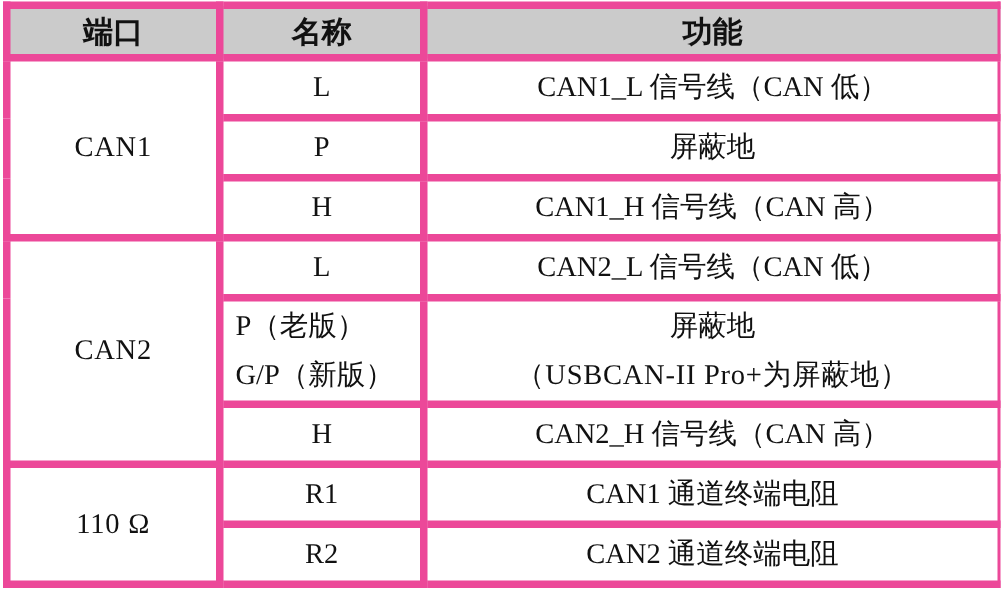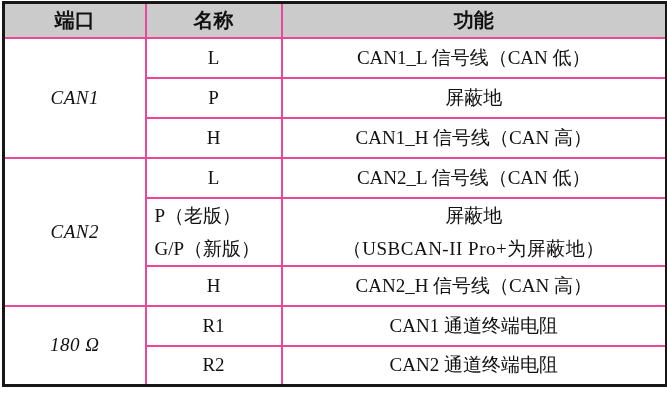--- a/index.html
+++ b/index.html
@@ -13,21 +13,21 @@
   .doc-table {
     width: 663px;
     margin: 1px 2px;
     border-collapse: collapse;
     table-layout: fixed;
     font-family: "Liberation Serif", "DejaVu Serif", serif;
     color: #111111;
     font-size: 19px;
   }
   .doc-table, .doc-table td, .doc-table th {
-    border: 2px solid #ec4899;
+    border: 5px solid #ec4899;
   }
   .doc-table {
     border: 3px solid #161616;
   }
   .doc-table th {
     background: #cbcbcb;
     font-weight: 700;
     font-size: 20px;
     text-align: center;
     vertical-align: middle;
@@ -46,21 +46,21 @@
   tr.r-header { height: 35px; }
   tr.r-std    { height: 40px; }
   tr.r-tall   { height: 56px; }
 
   td.name-left {
     text-align: left;
     padding-left: 8px;
   }
   .two-line span { display: block; line-height: 33px; }
   .bold-line { font-weight: 400; letter-spacing: 0.5px; }
-  .port-cell { letter-spacing: 0.5px; font-style: italic; }
+  .port-cell { letter-spacing: 0.5px; }
 </style>
 </head>
 <body>
 
 <table class="doc-table">
   <colgroup>
     <col class="col-port">
     <col class="col-name">
     <col class="col-func">
   </colgroup>
@@ -99,21 +99,21 @@
         <span>屏蔽地</span>
         <span class="bold-line">（USBCAN-II Pro+为屏蔽地）</span>
       </td>
     </tr>
     <tr class="r-std">
       <td>H</td>
       <td>CAN2_H 信号线（CAN 高）</td>
     </tr>
 
     <tr class="r-std">
-      <td class="port-cell" rowspan="2">180 Ω</td>
+      <td class="port-cell" rowspan="2">110 Ω</td>
       <td>R1</td>
       <td>CAN1 通道终端电阻</td>
     </tr>
     <tr class="r-std">
       <td>R2</td>
       <td>CAN2 通道终端电阻</td>
     </tr>
   </tbody>
 </table>
 

